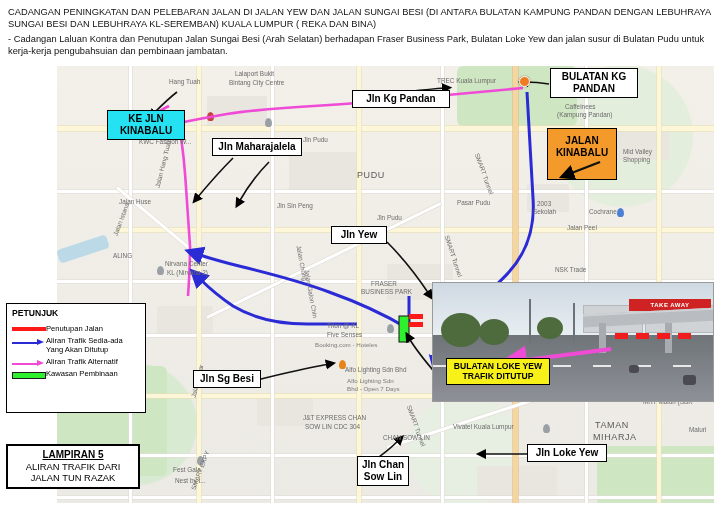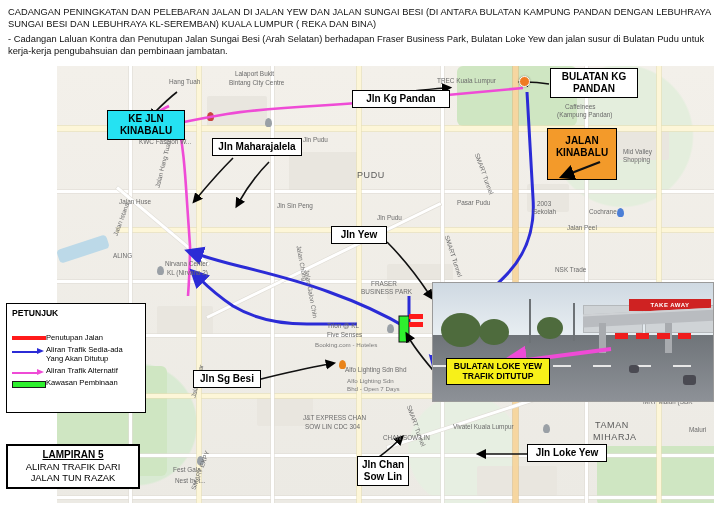--- a/index.html
+++ b/index.html
@@ -102,21 +102,21 @@
   .legend {
     position: absolute;
     left: 6px; top: 303px;
     width: 140px; height: 110px;
     background: #ffffff;
     border: 1.6px solid #000;
     padding: 4px 5px;
   }
   .legend-title {
     font-size: 8.6px; font-weight: bold; color: #000;
-    margin-bottom: 16px;
+    margin-bottom: 7px;
   }
   .lrow { display: flex; align-items: flex-start; margin-bottom: 3px; }
   .lkey { width: 34px; flex: 0 0 34px; padding-top: 2px; }
   .ltxt { font-size: 7.6px; color: #000; line-height: 1.18; }
   .swatch-red { height: 4px; background: #ff1a1a; }
   .swatch-green { height: 7px; background: #2ef02e; border: 1px solid #1a1a1a; }
   .arrow-blue, .arrow-pink { position: relative; height: 7px; }
   .arrow-blue::before, .arrow-pink::before {
     content: ""; position: absolute; left: 0; top: 3px;
     width: 26px; height: 2.2px; background: #2b2bd6;

